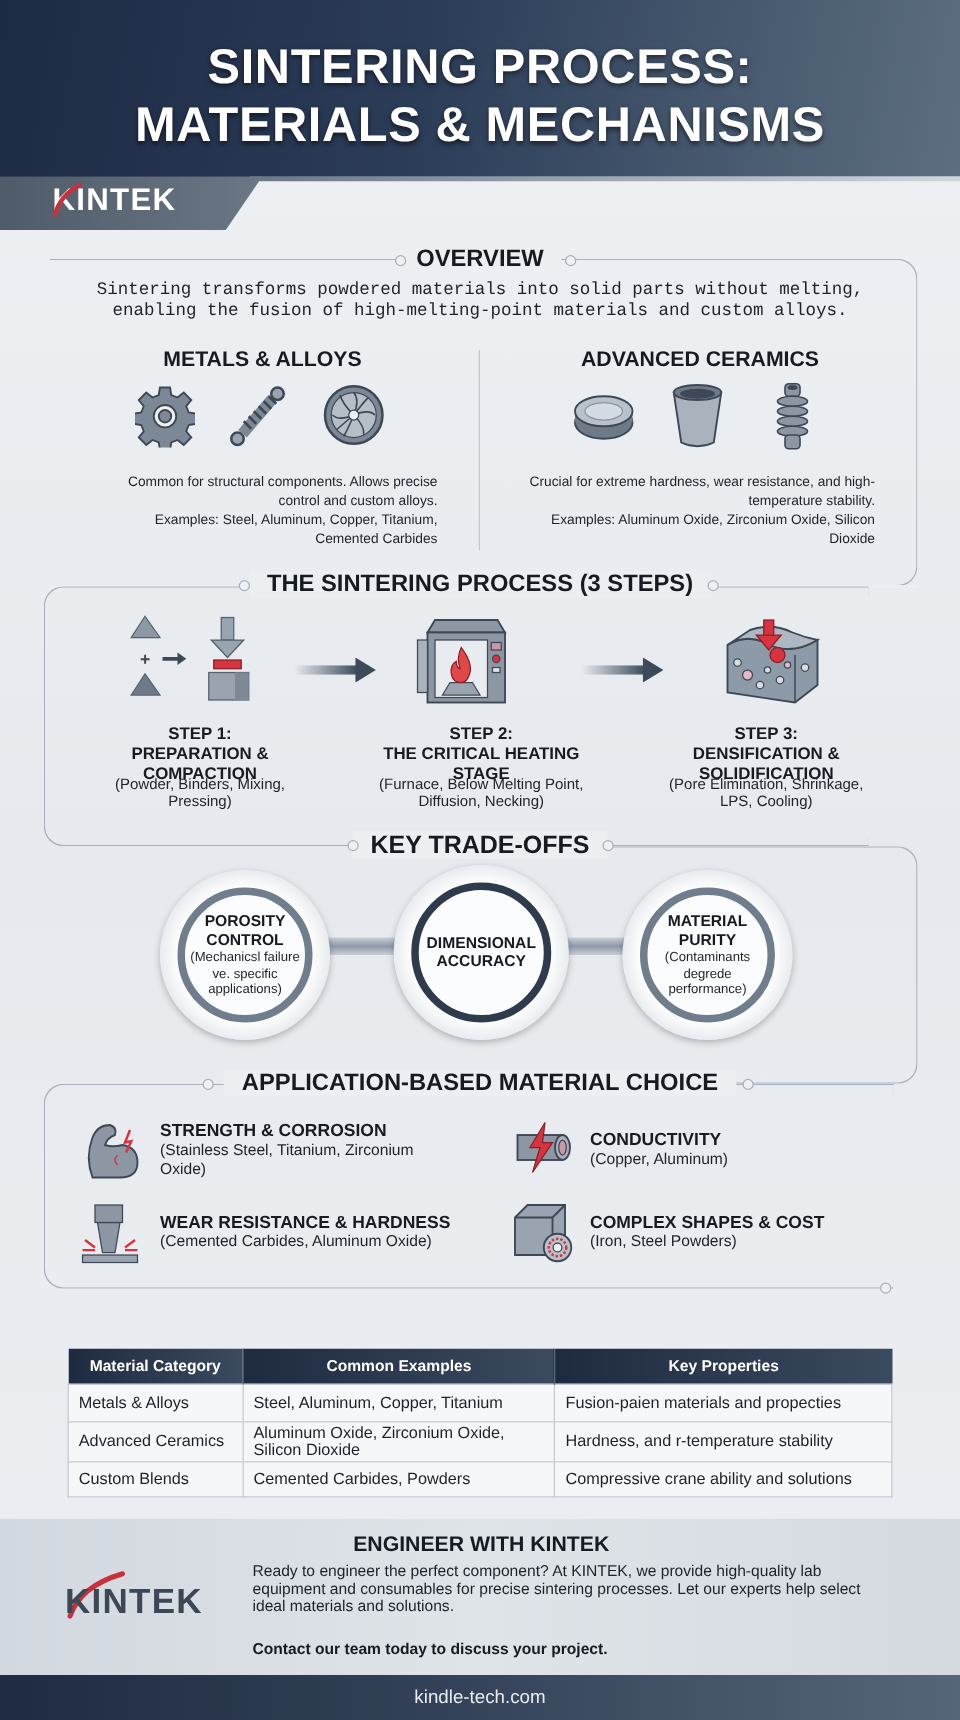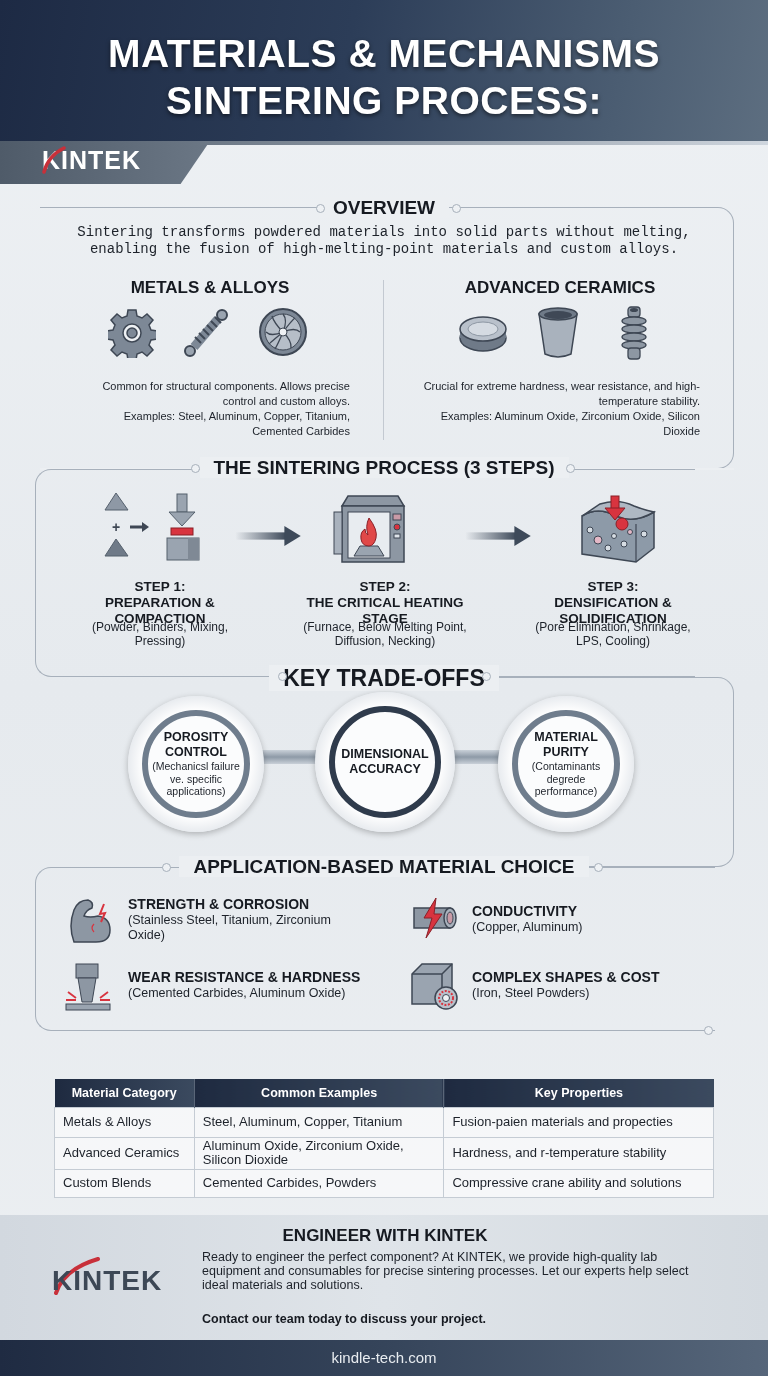--- a/index.html
+++ b/index.html
@@ -109,22 +109,22 @@
     position: absolute; left: 0; top: 1340px; width: 768px; height: 36px;
     background: linear-gradient(90deg, #1f2b42, #35445a 50%, #56667a);
     color: #e8ecf0; text-align: center; font-size: 15px; line-height: 36px;
   }
 </style>
 </head>
 <body>
 
 <div class="header">
   <div class="header-title">
+    <div>SINTERING PROCESS:</div>
     <div>MATERIALS &amp; MECHANISMS</div>
-    <div>SINTERING PROCESS:</div>
   </div>
 </div>
 <div class="logo-band"></div>
 <div class="logo-band-line"></div>
 <div class="logo-small">KINTEK</div>
 <svg class="logo-swoosh" viewBox="0 0 30 30">
   <path d="M6 28 Q10 12 26 4" stroke="#c8303a" stroke-width="3.5" fill="none" stroke-linecap="round"></path>
 </svg>
 
 <div class="frame" style="left:40px; top:207px; width:694px; height:262px; border-left:none; border-bottom:none; border-top-right-radius:16px; border-bottom-right-radius:16px; border-bottom:1.5px solid #a7b0bb; clip-path: inset(0 0 0 0);"></div>
@@ -281,21 +281,21 @@
 </div>
 <div class="step-sub" style="left:295px; width:180px; top:620px;">(Furnace, Below Melting Point, Diffusion, Necking)</div>
 
 <div class="step-title" style="left:528px; width:170px; top:579px;">
   <div>STEP 3:</div>
   <div>DENSIFICATION &amp; SOLIDIFICATION</div>
 </div>
 <div class="step-sub" style="left:523px; width:180px; top:620px;">(Pore Elimination, Shrinkage, LPS, Cooling)</div>
 
 <div class="frame" style="left:380px; top:677px; width:354px; height:190px; border-left:none; border-bottom:none; border-top-right-radius:16px; border-bottom-right-radius:16px; border-bottom:1.5px solid #a7b0bb;"></div>
-<div class="sec-title" style="top:665px; font-size:23px;">
+<div class="sec-title" style="top:665px; font-size:20px;">
   <span>KEY TRADE-OFFS</span>
 </div>
 <div class="dot" style="left:278px; top:672px;"></div>
 <div class="dot" style="left:482px; top:672px;"></div>
 
 <div class="connector" style="left:250px; top:750px; width:80px;"></div>
 <div class="connector" style="left:440px; top:750px; width:80px;"></div>
 
 <div class="circle" style="left:128px; top:696px; width:136px; height:136px;">
   <div class="circle-inner" style="left:14px; top:14px; width:108px; height:108px;">

